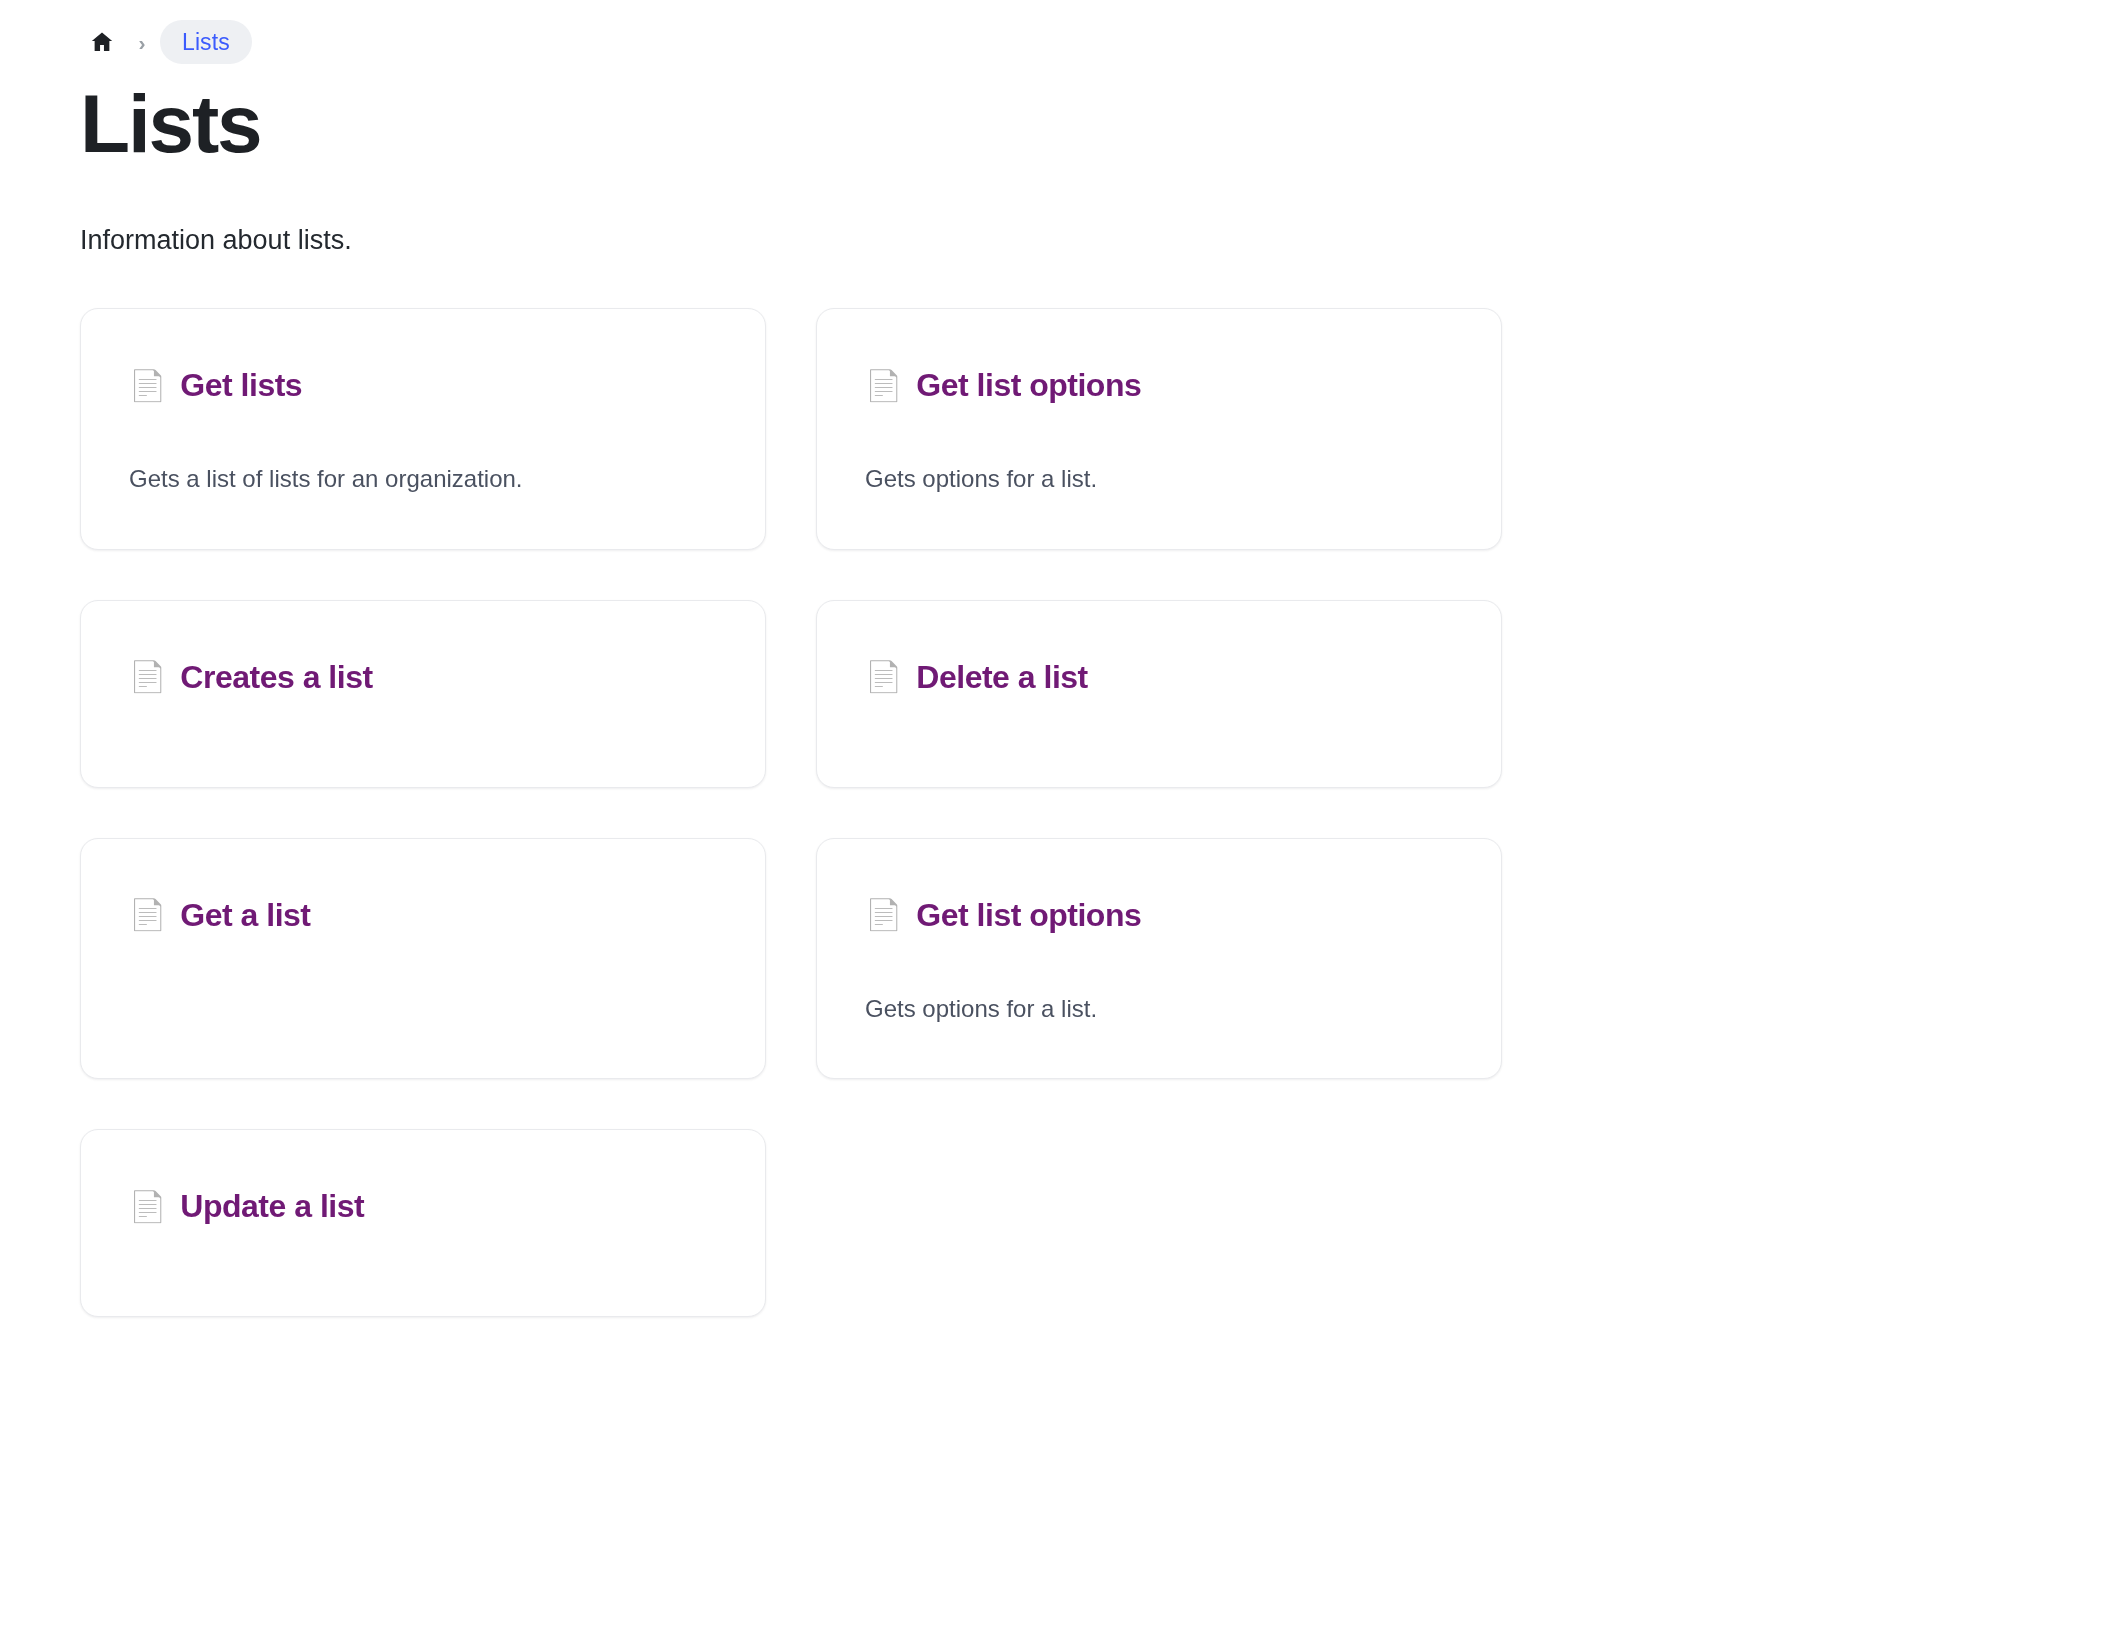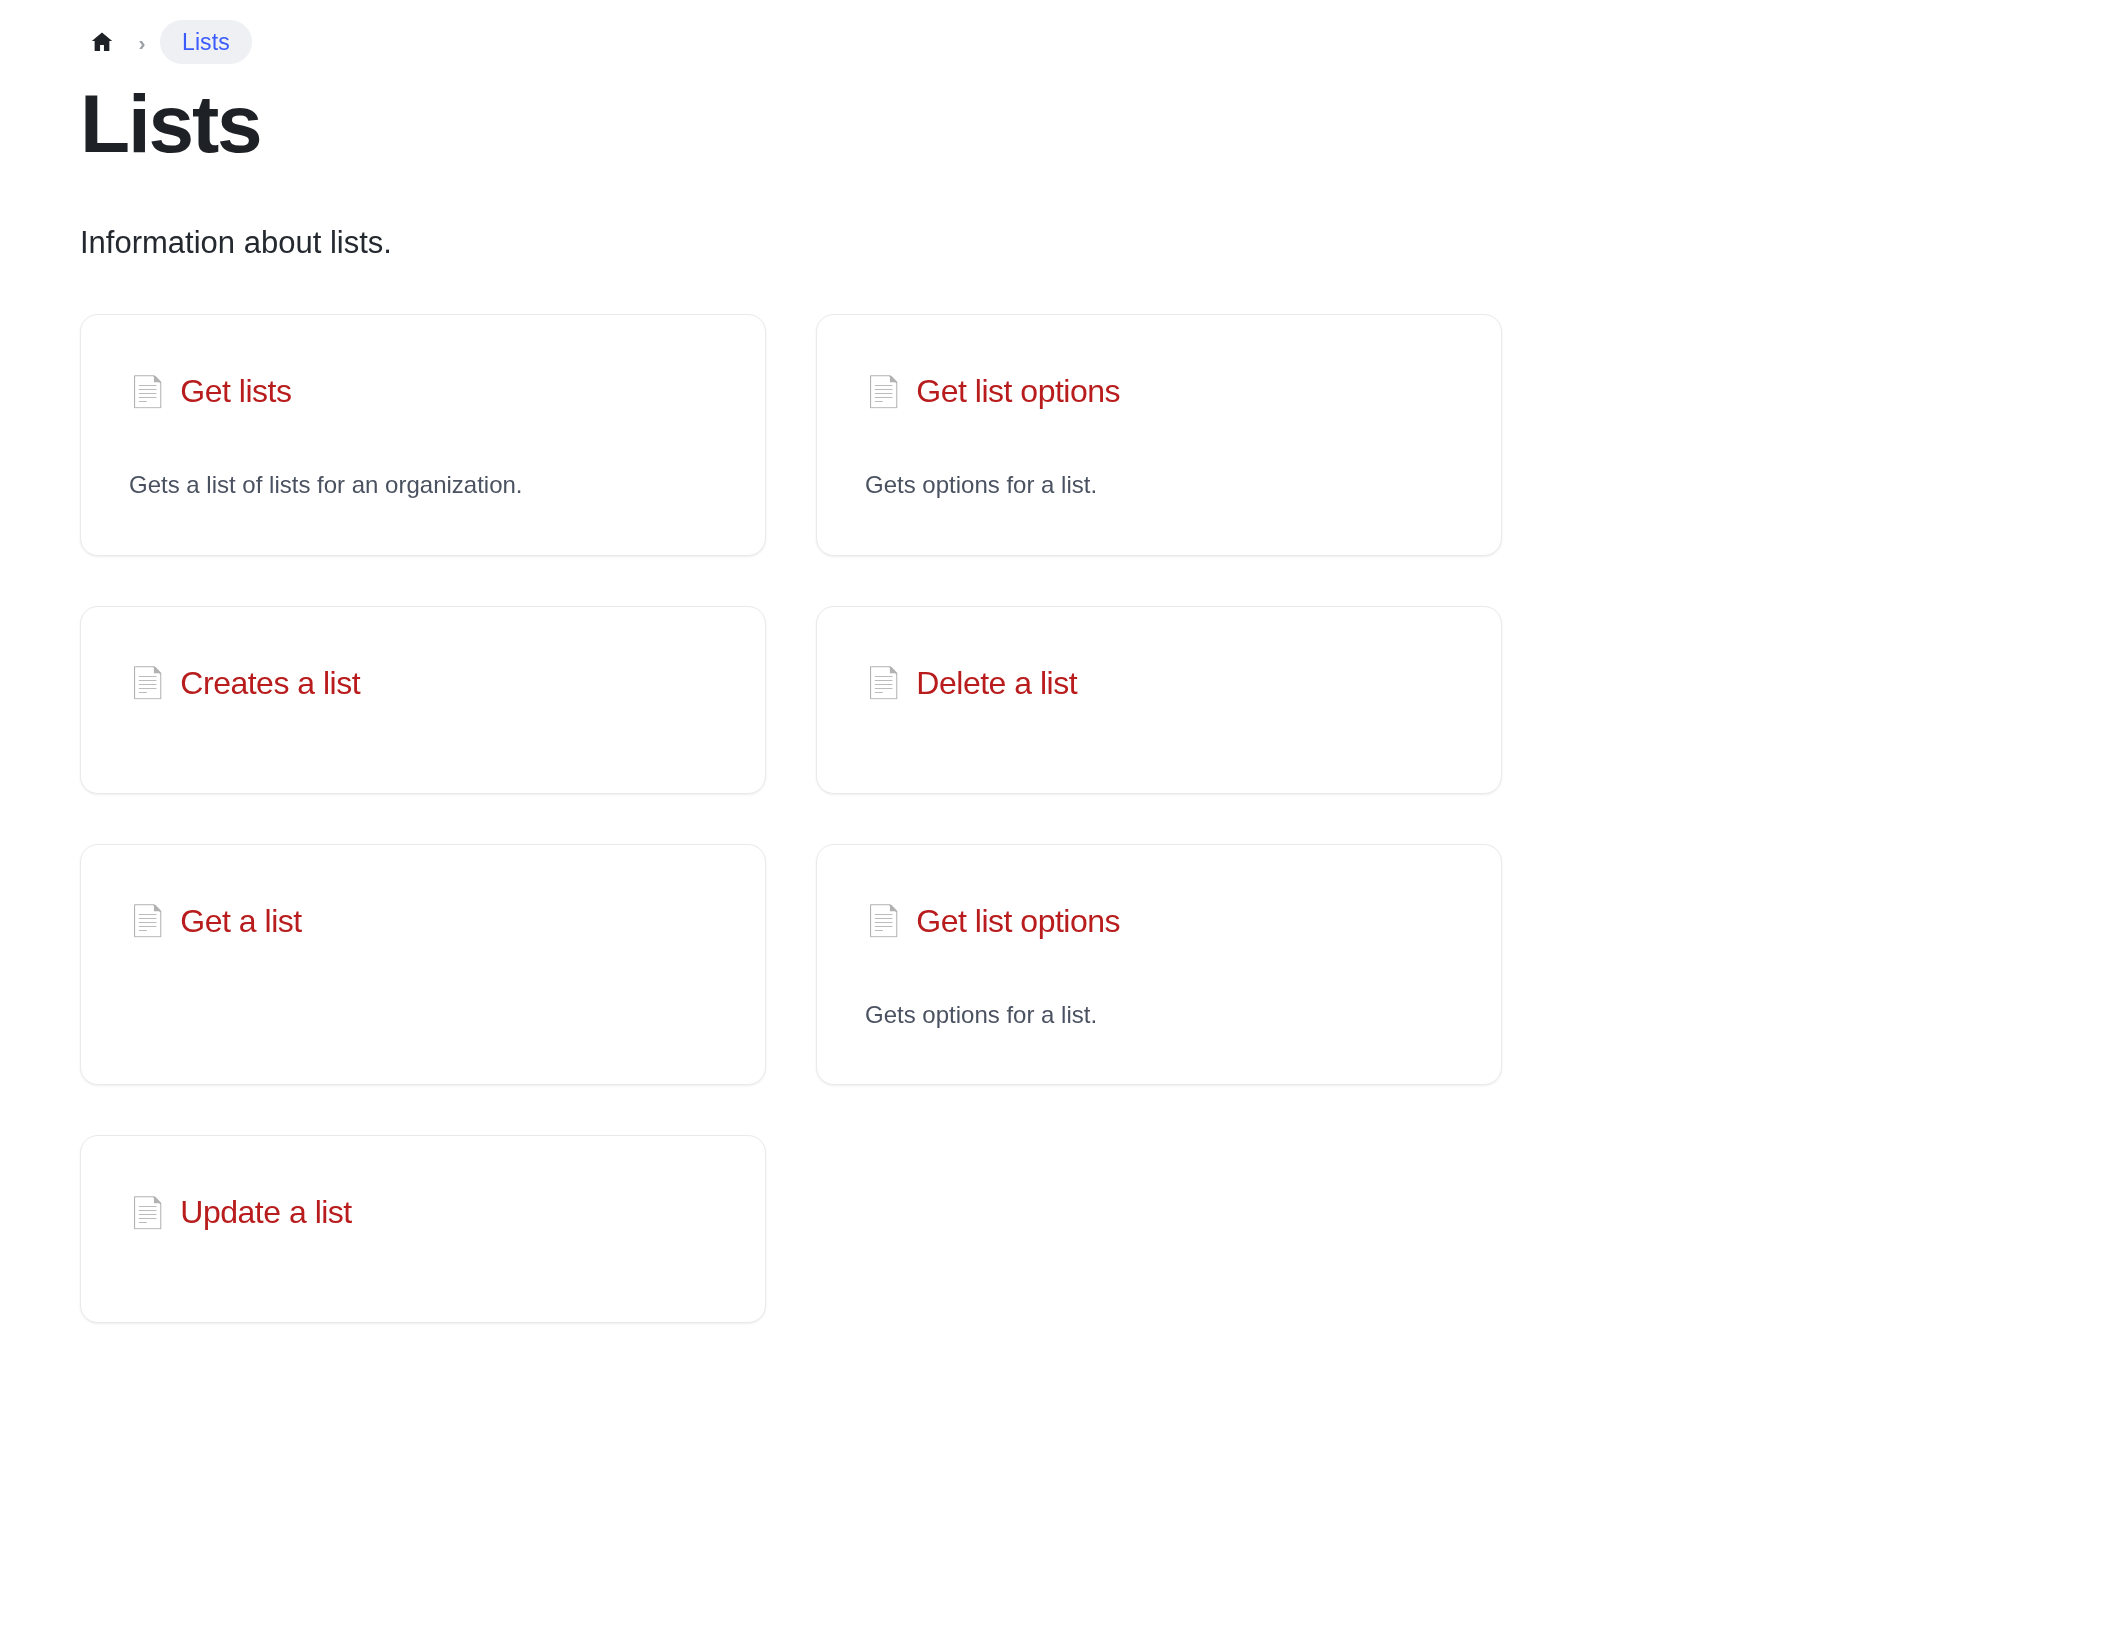--- a/index.html
+++ b/index.html
@@ -69,21 +69,21 @@
   .page-title {
     margin: 26px 0 0 0;
     font-size: 82px;
     line-height: 1.02;
     font-weight: 700;
     letter-spacing: -2.2px;
     color: #1e2125;
   }
   .page-subtitle {
     margin: 54px 0 0 0;
-    font-size: 31px;
+    font-size: 27px;
     line-height: 1.5;
     font-weight: 400;
     color: #24292f;
   }
 
   
   .card-grid {
     margin-top: 48px;
     display: grid;
     grid-template-columns: 686px 686px;
@@ -110,23 +110,23 @@
     margin-bottom: 32px;
   }
   .card-icon {
     font-size: 30px;
     line-height: 1;
     filter: grayscale(1);
     user-select: none;
   }
   .card-title {
     font-size: 32px;
-    font-weight: 400;
+    font-weight: 700;
     letter-spacing: -0.5px;
-    color: #b91c1c;
+    color: #701a75;
     line-height: 1.15;
   }
   .card-desc {
     font-size: 24px;
     font-weight: 400;
     line-height: 1.45;
     color: #4a5160;
     margin-top: 26px;
   }
   .card.is-empty {

